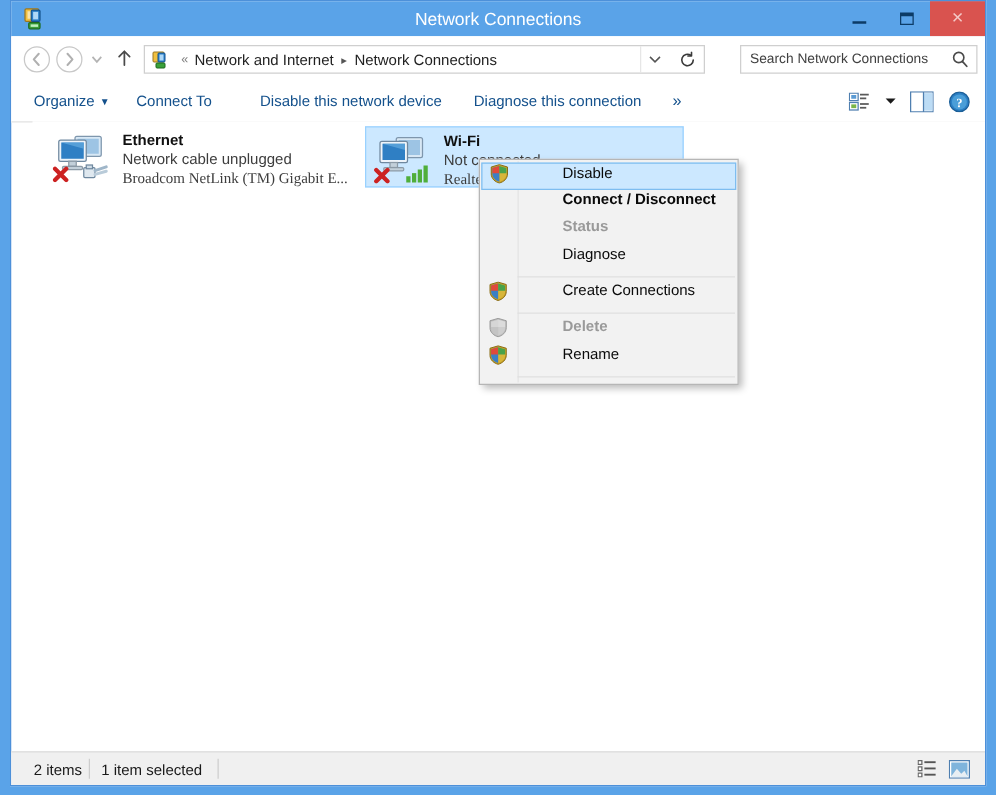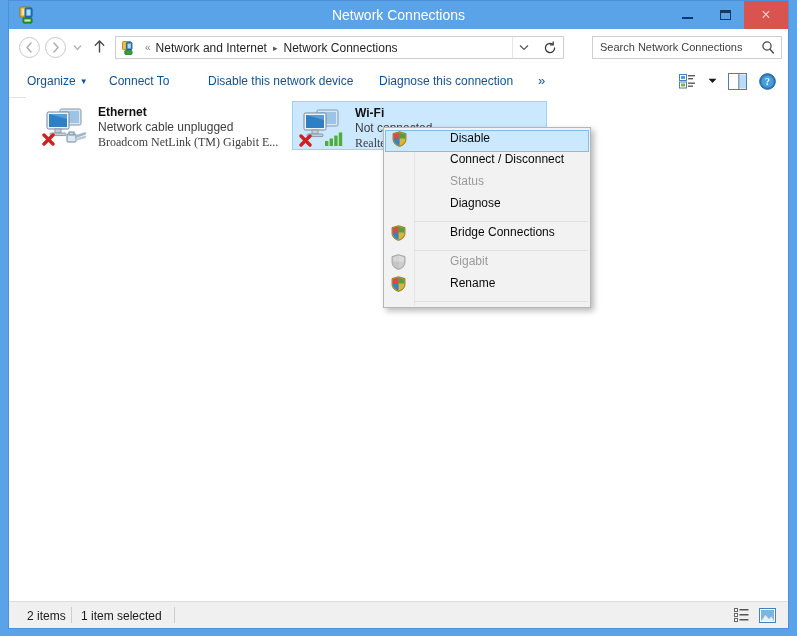--- a/index.html
+++ b/index.html
@@ -348,22 +348,22 @@
     color: #0a0a0a;
     box-sizing: border-box;
     z-index: 2;
     gap: 32px;
   }
   .ctx-item.highlight {
     background: #cce8ff;
     border: 1px solid #7ebdf0;
     margin: 0 1px;
   }
-  .ctx-item.bold .ctx-label { font-weight: normal; }
-  .ctx-item.disabled .ctx-label { color: #9a9a9a; }
+  .ctx-item.bold .ctx-label { font-weight: bold; }
+  .ctx-item.disabled .ctx-label { color: #9a9a9a; font-weight: bold; }
   .ctx-ico {
     width: 29px;
     min-width: 29px;
     display: flex;
     align-items: center;
     justify-content: center;
   }
   .ctx-item.highlight .ctx-ico { width: 27px; min-width: 27px; }
   .ctx-label {
     padding-left: 5px;
@@ -612,37 +612,37 @@
     <div class="ctx-item">
       <span class="ctx-ico">
         <svg width="15" height="16" viewBox="0 0 15 16">
           <path d="M7.5 0.7 L14 2.6 L14 8.2 C14 12 10.8 14.6 7.5 15.4 C4.2 14.6 1 12 1 8.2 L1 2.6 Z" fill="#c9a227" stroke="#8a6d16" stroke-width="0.8"></path>
           <path d="M7.5 1.7 L13.1 3.3 L13.1 8.2 C13.1 11.4 10.4 13.7 7.5 14.4 Z" fill="#d8b63a"></path>
           <path d="M7.5 1.7 L1.9 3.3 L1.9 8.2 C1.9 11.4 4.6 13.7 7.5 14.4 Z" fill="#3b7fc4"></path>
           <path d="M7.5 1.7 L1.9 3.3 L1.9 7.6 L7.5 7.6 Z" fill="#e04a3a"></path>
           <path d="M7.5 1.7 L13.1 3.3 L13.1 7.6 L7.5 7.6 Z" fill="#4aa24a"></path>
         </svg>
       </span>
-      <span class="ctx-label">Bridge Connections</span>
+      <span class="ctx-label">Create Connections</span>
     </div>
 
     <div class="ctx-sep"></div>
 
 
     <div class="ctx-item disabled">
       <span class="ctx-ico">
         <svg width="15" height="16" viewBox="0 0 15 16">
           <path d="M7.5 0.7 L14 2.6 L14 8.2 C14 12 10.8 14.6 7.5 15.4 C4.2 14.6 1 12 1 8.2 L1 2.6 Z" fill="#bfbfbf" stroke="#9b9b9b" stroke-width="0.8"></path>
           <path d="M7.5 1.7 L13.1 3.3 L13.1 8.2 C13.1 11.4 10.4 13.7 7.5 14.4 Z" fill="#cecece"></path>
           <path d="M7.5 1.7 L1.9 3.3 L1.9 8.2 C1.9 11.4 4.6 13.7 7.5 14.4 Z" fill="#c4c4c4"></path>
           <path d="M7.5 1.7 L1.9 3.3 L1.9 7.6 L7.5 7.6 Z" fill="#d6d6d6"></path>
           <path d="M7.5 1.7 L13.1 3.3 L13.1 7.6 L7.5 7.6 Z" fill="#dcdcdc"></path>
         </svg>
       </span>
-      <span class="ctx-label">Gigabit</span>
+      <span class="ctx-label">Delete</span>
     </div>
 
     <div class="ctx-item">
       <span class="ctx-ico">
         <svg width="15" height="16" viewBox="0 0 15 16">
           <path d="M7.5 0.7 L14 2.6 L14 8.2 C14 12 10.8 14.6 7.5 15.4 C4.2 14.6 1 12 1 8.2 L1 2.6 Z" fill="#c9a227" stroke="#8a6d16" stroke-width="0.8"></path>
           <path d="M7.5 1.7 L13.1 3.3 L13.1 8.2 C13.1 11.4 10.4 13.7 7.5 14.4 Z" fill="#d8b63a"></path>
           <path d="M7.5 1.7 L1.9 3.3 L1.9 8.2 C1.9 11.4 4.6 13.7 7.5 14.4 Z" fill="#3b7fc4"></path>
           <path d="M7.5 1.7 L1.9 3.3 L1.9 7.6 L7.5 7.6 Z" fill="#e04a3a"></path>
           <path d="M7.5 1.7 L13.1 3.3 L13.1 7.6 L7.5 7.6 Z" fill="#4aa24a"></path>

